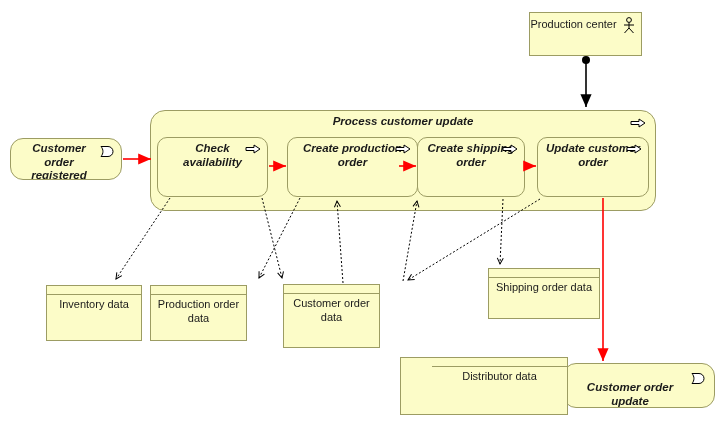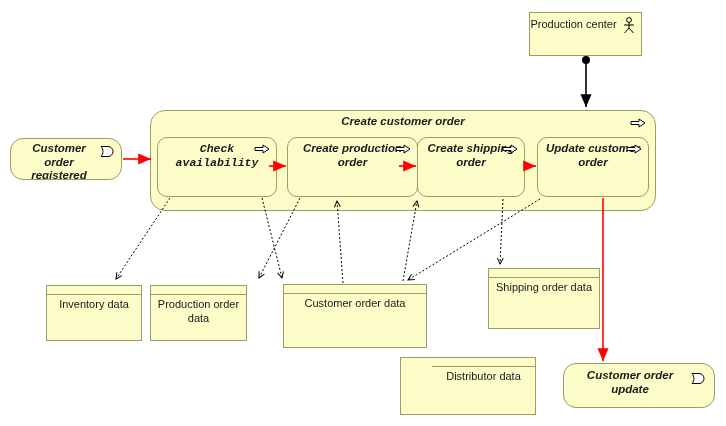--- a/index.html
+++ b/index.html
@@ -56,29 +56,29 @@
   .flow{stroke:var(--flow);stroke-width:1.6;fill:none;}
   .assign{stroke:var(--line);stroke-width:1.6;fill:none;}
   .access{stroke:var(--line);stroke-width:1;stroke-dasharray:2 2;fill:none;}
 </style>
 </head>
 <body>
 
 <div id="canvas">
 
   <div class="node container-box" style="left:150px;top:110px;width:506px;height:101px;">
-    <div class="container-title">Create customer order</div>
+    <div class="container-title">Process customer update</div>
     <span class="icon" style="right:9px;top:7px;">
       <svg width="16" height="10" viewBox="0 0 16 10">
           <path d="M1 3.5 H9 V1 L15 5 L9 9 V6.5 H1 Z" fill="#fff" stroke="#000" stroke-width="1"></path>
         </svg>
     </span>
   </div>
 
-  <div class="node process-box" style="left:157px;top:137px;width:120px;height:60px;font-family:Liberation Mono, monospace;">
+  <div class="node process-box" style="left:157px;top:137px;width:111px;height:60px;">
     <span>Check availability</span>
     <span class="icon" style="right:6px;top:6px;">
       <svg width="16" height="10" viewBox="0 0 16 10">
           <path d="M1 3.5 H9 V1 L15 5 L9 9 V6.5 H1 Z" fill="#fff" stroke="#000" stroke-width="1"></path>
         </svg>
     </span>
   </div>
 
   <div class="node process-box" style="left:287px;top:137px;width:131px;height:60px;">
     <span>Create production order</span>
@@ -122,50 +122,50 @@
 
   <div class="node event-box" style="left:10px;top:138px;width:112px;height:42px;padding:3px 20px 0 6px;">
     <span>Customer order registered</span>
     <span class="icon" style="right:7px;top:7px;">
       <svg width="14" height="11" viewBox="0 0 14 11">
           <path d="M1 0.5 H8 A5 5 0 0 1 8 10.5 H1 C3.6 7.5 3.6 3.5 1 0.5 Z" fill="#fff" stroke="#000" stroke-width="1"></path>
         </svg>
     </span>
   </div>
 
-  <div class="node event-box" style="left:563px;top:363px;width:152px;height:45px;padding:5px 26px 0 8px;">
+  <div class="node event-box" style="left:563px;top:363px;width:152px;height:45px;padding:17px 26px 0 8px;">
     <span>Customer order update</span>
     <span class="icon" style="right:9px;top:9px;">
       <svg width="14" height="11" viewBox="0 0 14 11">
           <path d="M1 0.5 H8 A5 5 0 0 1 8 10.5 H1 C3.6 7.5 3.6 3.5 1 0.5 Z" fill="#fff" stroke="#000" stroke-width="1"></path>
         </svg>
     </span>
   </div>
 
   <div class="node data-box" style="left:22px;top:285px;width:96px;height:56px;margin-left:24px;">
     <div class="data-head"></div>
     <div class="data-label">Inventory data</div>
   </div>
 
   <div class="node data-box" style="left:150px;top:285px;width:97px;height:56px;">
     <div class="data-head"></div>
     <div class="data-label">Production order data</div>
   </div>
 
-  <div class="node data-box" style="left:283px;top:284px;width:144px;height:64px;">
+  <div class="node data-box" style="left:283px;top:284px;width:97px;height:64px;">
     <div class="data-head"></div>
     <div class="data-label">Customer order data</div>
   </div>
 
-  <div class="node data-box" style="left:488px;top:268px;width:112px;height:61px;">
+  <div class="node data-box" style="left:488px;top:268px;width:112px;height:51px;">
     <div class="data-head"></div>
     <div class="data-label">Shipping order data</div>
   </div>
 
-  <div class="node data-box" style="left:400px;top:357px;width:136px;height:58px;padding-left:31px;">
+  <div class="node data-box" style="left:400px;top:357px;width:168px;height:58px;padding-left:31px;">
     <div class="data-head"></div>
     <div class="data-label">Distributor data</div>
   </div>
 
   <svg id="connectors">
     <defs>
       <marker id="mFlow" markerWidth="9" markerHeight="8" refX="8" refY="3.5" orient="auto">
         <path d="M0 0 L8 3.5 L0 7 Z" fill="#FF0000"></path>
       </marker>
       <marker id="mAssign" markerWidth="9" markerHeight="8" refX="8" refY="3.5" orient="auto">

